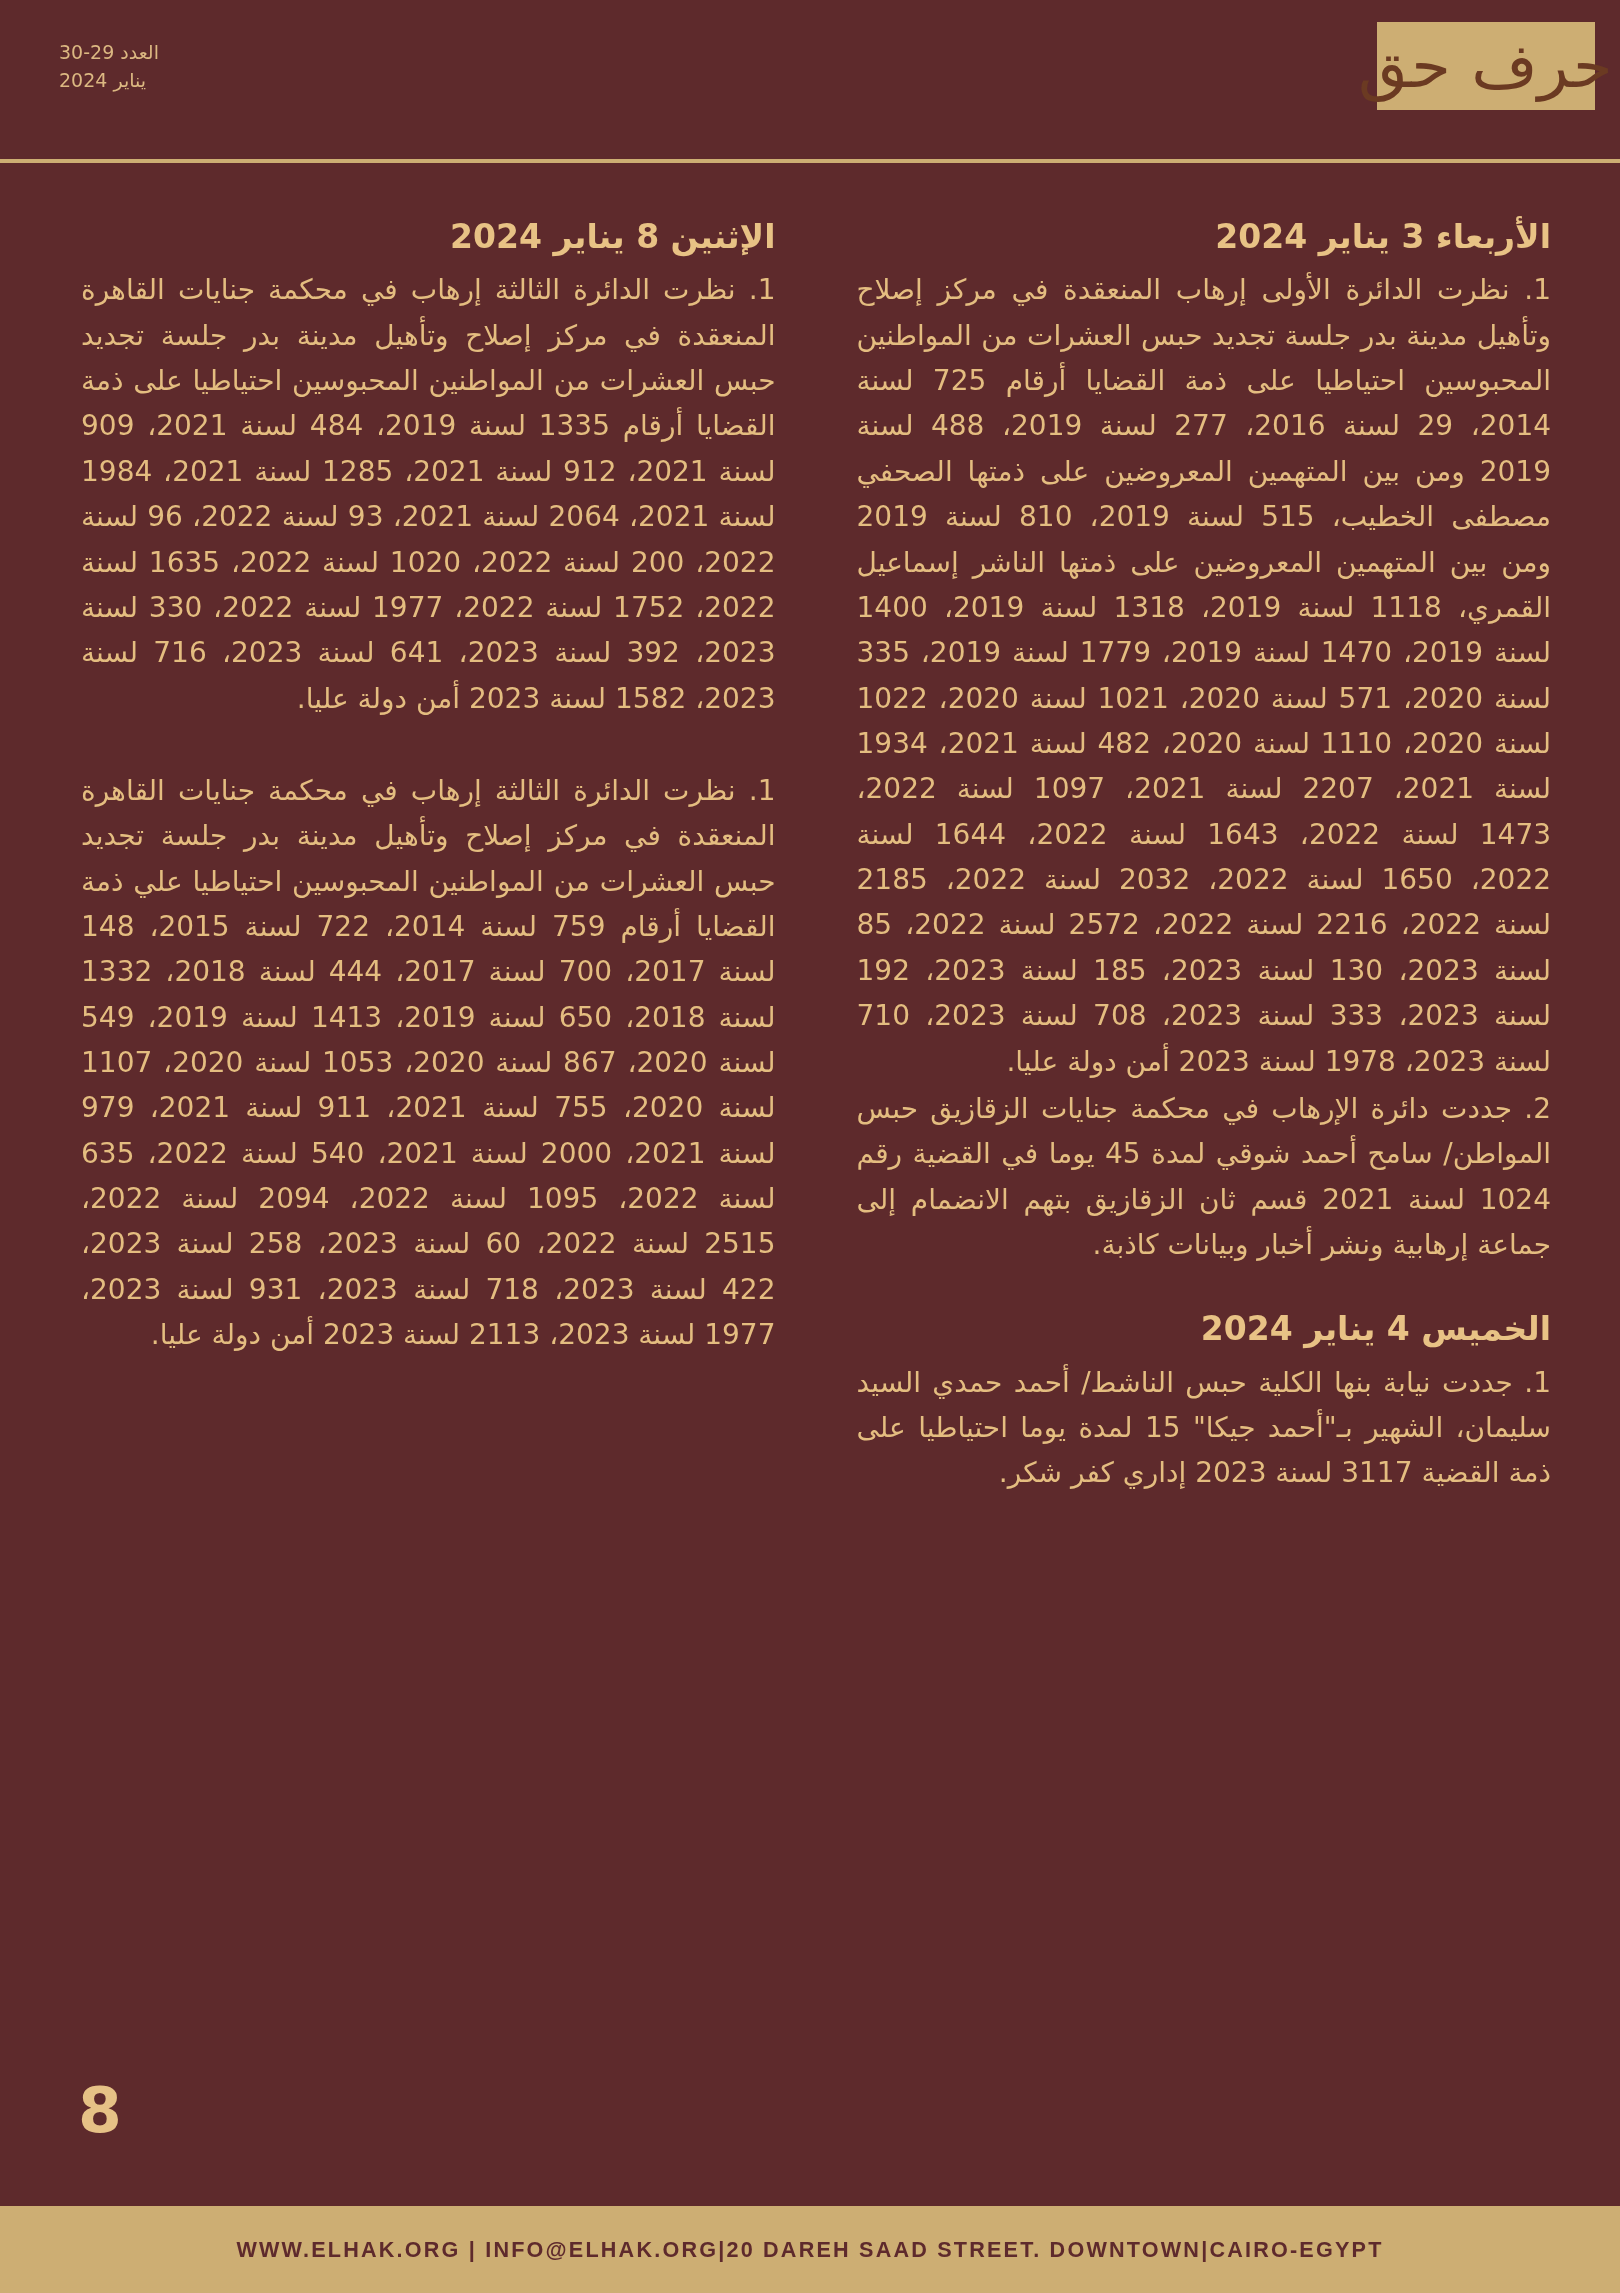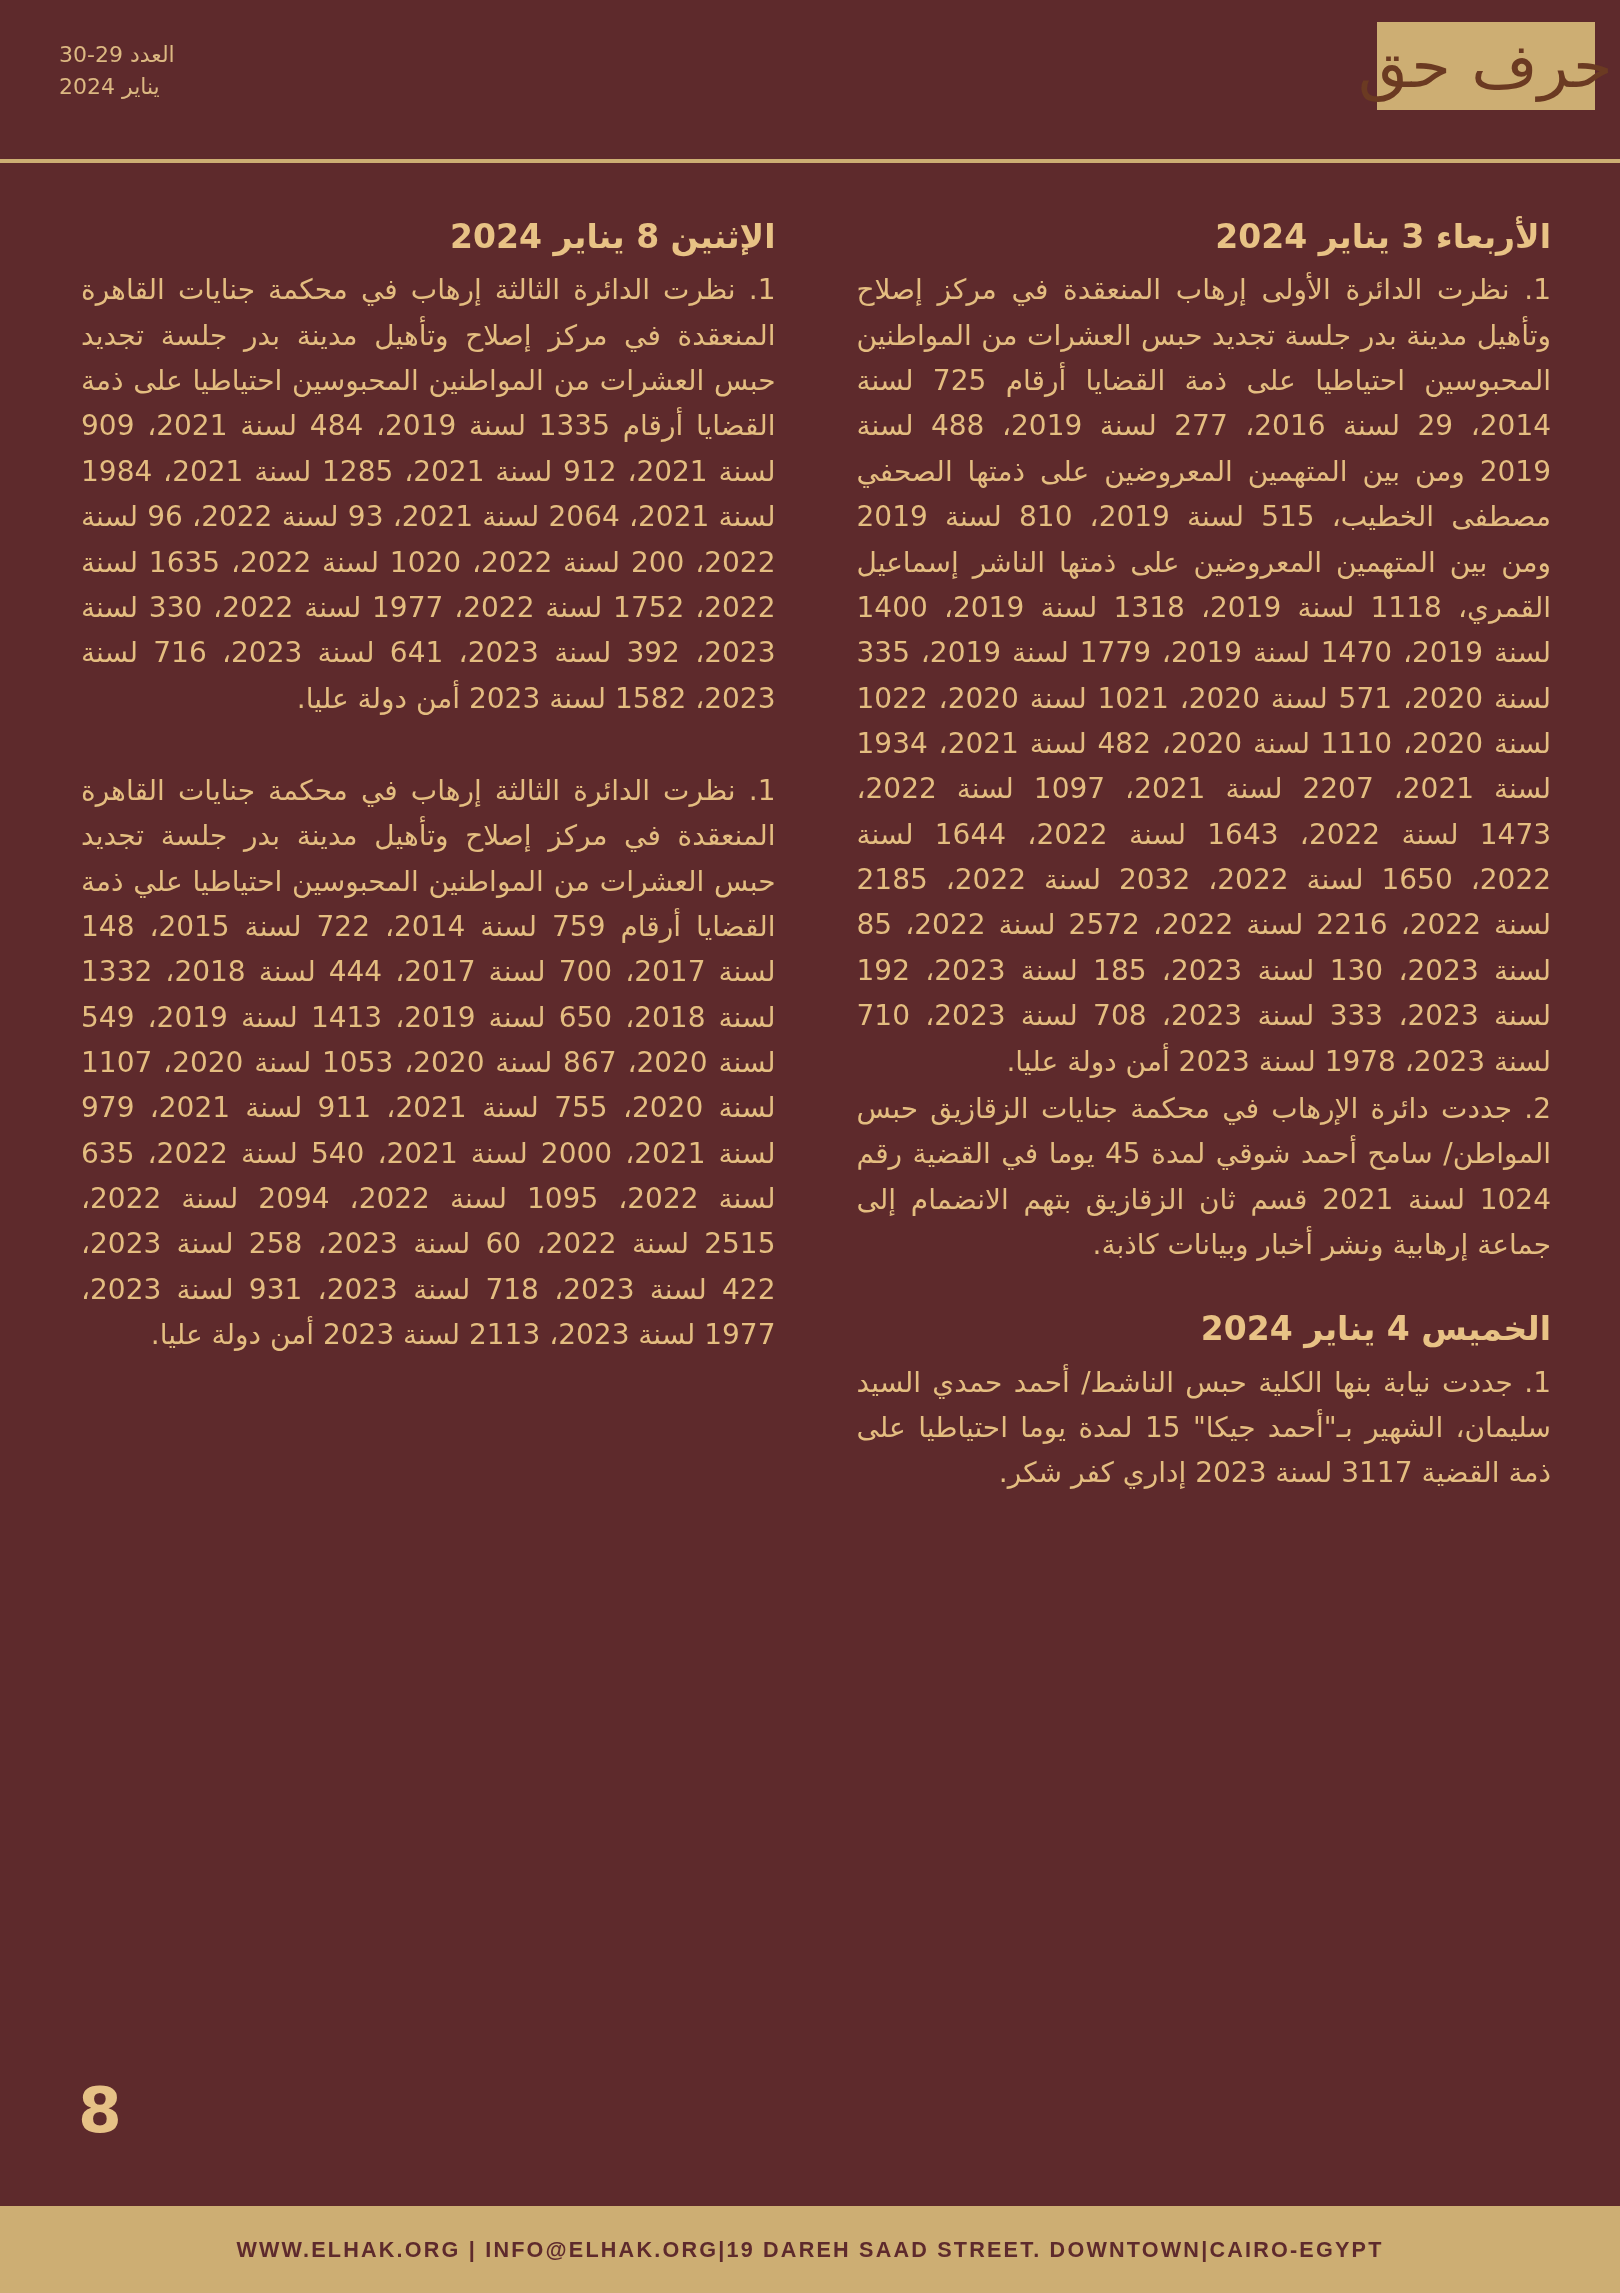--- a/index.html
+++ b/index.html
@@ -43,21 +43,21 @@
     letter-spacing: -3.9px;
     transform: scaleX(1.05);
     white-space: nowrap;
   }
   .issue-block {
     position: absolute;
     top: 39px;
     left: 59px;
     text-align: left;
     color: #dcb882;
-    font-size: 22px;
+    font-size: 19px;
     line-height: 1.45;
     letter-spacing: 0.5px;
   }
 
   
   .content {
     position: absolute;
     top: 163px;
     left: 0;
     right: 0;
@@ -178,15 +178,15 @@
     </div>
 
   </div>
 
 </div>
 
 <div class="page-number">8</div>
 
 <div class="footer-strip-top"></div>
 <div class="footer">
-  <span class="footer-text">WWW.ELHAK.ORG | INFO@ELHAK.ORG|19 DAREH SAAD STREET. DOWNTOWN|CAIRO-EGYPT</span>
+  <span class="footer-text">WWW.ELHAK.ORG | INFO@ELHAK.ORG|20 DAREH SAAD STREET. DOWNTOWN|CAIRO-EGYPT</span>
 </div>
 
 
 </body></html>

